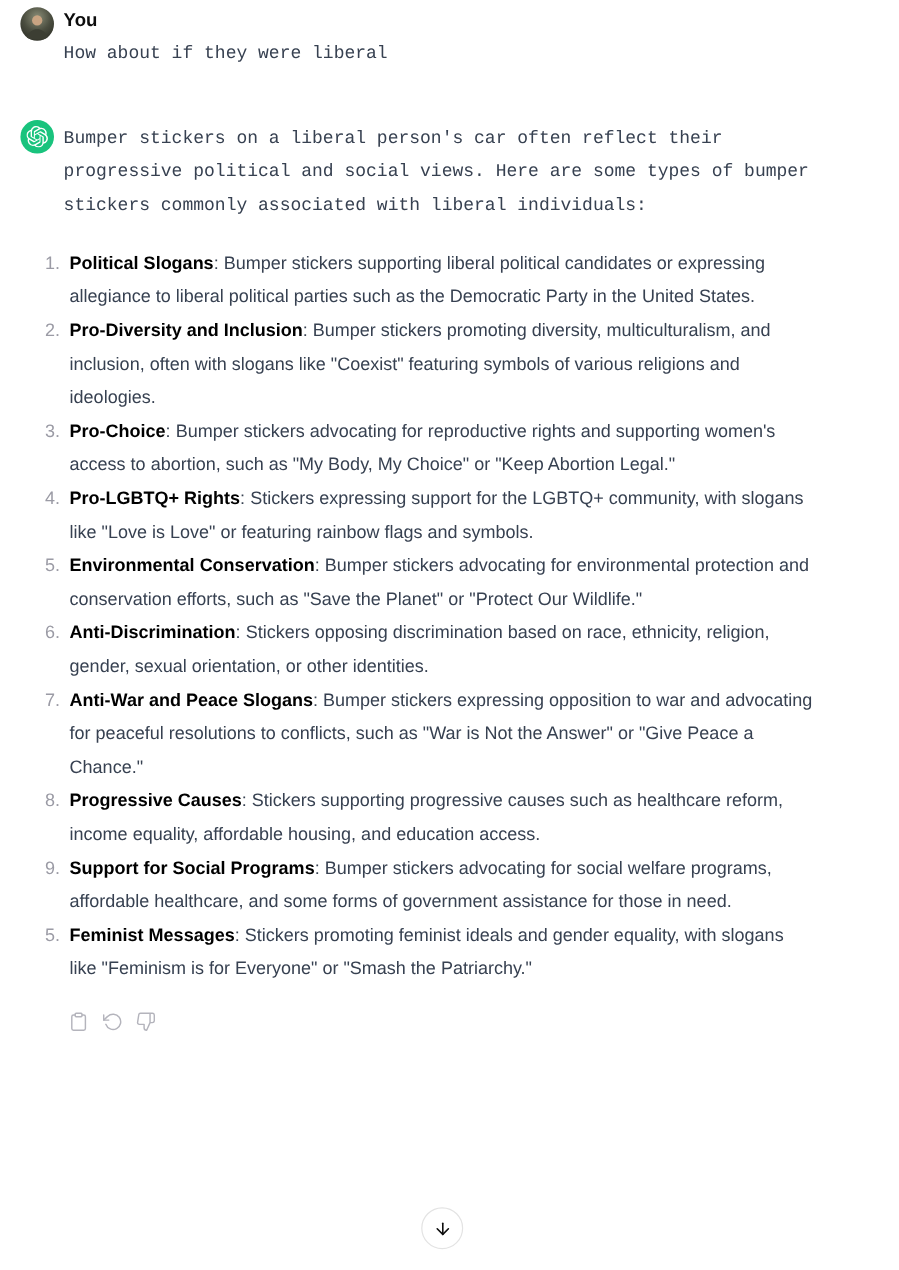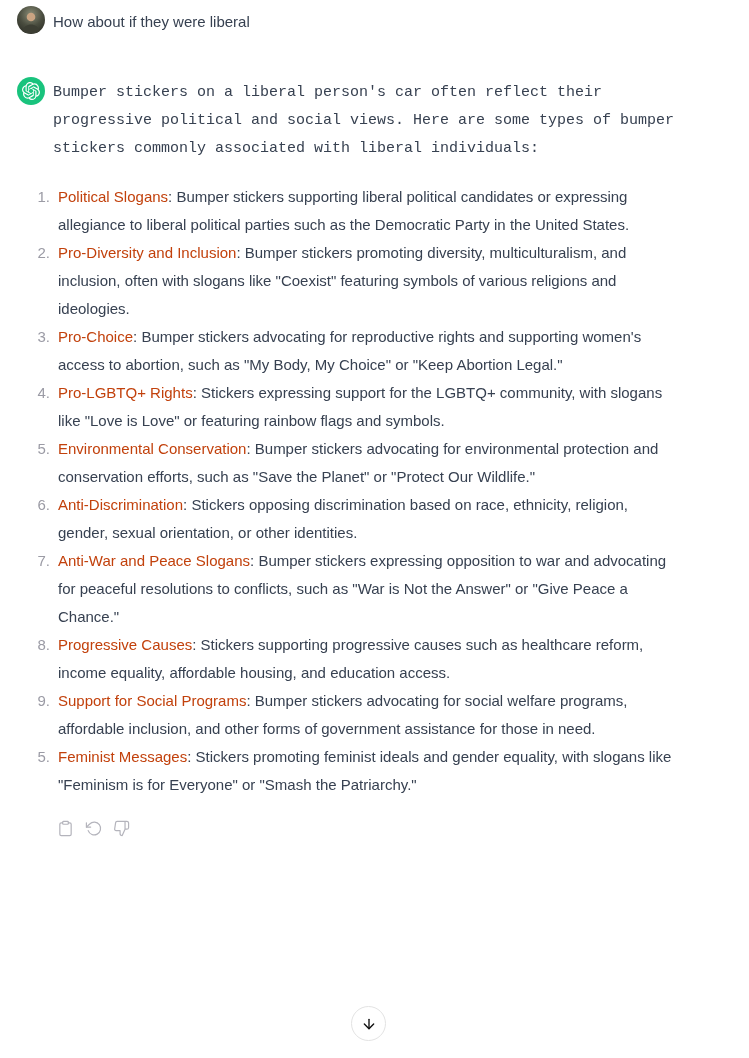--- a/index.html
+++ b/index.html
@@ -9,28 +9,28 @@
   }
   .page{position:absolute;inset:0;}
   .msg{display:flex;align-items:flex-start;margin-left:17px;}
   .msg-user{margin-top:6px;margin-bottom:41px;}
   .avatar{width:28px;height:28px;border-radius:50%;flex:none;margin-right:8px;overflow:hidden;
           display:flex;align-items:center;justify-content:center;}
   .avatar-user{background:radial-gradient(circle at 50% 30%, #8a8d77 0%, #4a4d3f 48%, #23241e 100%);}
   .avatar-gpt{background:#19c37d;}
   .content{width:624px;padding-top:2px;}
   .author{font-weight:700;color:#0d0d0d;font-size:15.5px;line-height:20px;margin:0 0 3px;}
-  .line{line-height:28px;}
+  .line{line-height:28px;font-family:Liberation Mono, monospace;}
   .para{margin:0 0 20px;line-height:28px;font-family:Liberation Mono, monospace;}
   .outro{margin:0 0 5px;line-height:28px;}
   ol.numlist{list-style:none;margin:0 0 20px -33px;padding:0;}
   ol.numlist li{display:flex;margin:0;}
   .li-num{width:30px;flex:none;text-align:right;color:#9b9ba5;line-height:28px;margin-right:8px;}
   .li-body{line-height:28px;width:619px;}
-  .term{font-weight:400;color:#c2410c;}
+  .term{font-weight:700;color:#000000;}
   .actions{display:flex;gap:10px;align-items:center;color:#b4b4bc;margin-left:3px;}
   .action-btn{background:none;border:0;padding:0;margin:0;width:18px;height:18px;color:#b4b4bc;cursor:pointer;
               display:flex;align-items:center;justify-content:center;}
   .action-btn svg{width:17px;height:17px;stroke:currentColor;fill:none;stroke-width:1.7;
                   stroke-linecap:round;stroke-linejoin:round;}
   .scroll-btn{position:absolute;left:351px;top:1006px;width:35px;height:35px;border-radius:50%;
               background:#ffffff;border:1px solid #e3e3e3;display:flex;align-items:center;
               justify-content:center;cursor:pointer;box-sizing:border-box;}
   .scroll-btn svg{width:16px;height:16px;stroke:#0d0d0d;fill:none;stroke-width:2;
                   stroke-linecap:round;stroke-linejoin:round;}
@@ -41,20 +41,21 @@
 <div class="page">
 
   <div class="msg msg-user">
     <div class="avatar avatar-user">
       <svg viewBox="0 0 28 28" width="28" height="28">
         <circle cx="14" cy="11" r="4.3" fill="#c9a482"></circle>
         <path d="M4.5 27c1.5-6.5 6-8.6 9.5-8.6s8 2.1 9.5 8.6z" fill="#3c3e33"></path>
       </svg>
     </div>
     <div class="content">
+      <div class="author">You</div>
       <div class="line">How about if they were liberal</div>
     </div>
   </div>
 
   <div class="msg">
     <div class="avatar avatar-gpt">
       <svg viewBox="0 0 24 24" width="18" height="18">
         <path fill="#ffffff" d="M22.2819 9.8211a5.9847 5.9847 0 0 0-.5157-4.9108 6.0462 6.0462 0 0 0-6.5098-2.9A6.0651 6.0651 0 0 0 4.9807 4.1818a5.9847 5.9847 0 0 0-3.9977 2.9 6.0462 6.0462 0 0 0 .7427 7.0966 5.98 5.98 0 0 0 .511 4.9107 6.051 6.051 0 0 0 6.5146 2.9001A5.9847 5.9847 0 0 0 13.2599 24a6.0557 6.0557 0 0 0 5.7718-4.2058 5.9894 5.9894 0 0 0 3.9977-2.9001 6.0557 6.0557 0 0 0-.7475-7.073zM13.2599 22.4301a4.4755 4.4755 0 0 1-2.8764-1.0408l.1419-.0804 4.7783-2.7582a.7948.7948 0 0 0 .3927-.6813v-6.7369l2.02 1.1686a.071.071 0 0 1 .038.052v5.5826a4.504 4.504 0 0 1-4.4945 4.4944zm-9.6607-4.1254a4.4708 4.4708 0 0 1-.5346-3.0137l.142.0852 4.783 2.7582a.7712.7712 0 0 0 .7806 0l5.8428-3.3685v2.3324a.0804.0804 0 0 1-.0332.0615L9.74 19.9502a4.4992 4.4992 0 0 1-6.1408-1.6455zM2.3408 7.8956a4.485 4.485 0 0 1 2.3655-1.9728V11.6a.7664.7664 0 0 0 .3879.6765l5.8144 3.3543-2.0201 1.1685a.0757.0757 0 0 1-.071 0l-4.8303-2.7865A4.504 4.504 0 0 1 2.3408 7.8956zm16.5963 3.8558L13.1038 8.364 15.1192 7.2a.0757.0757 0 0 1 .071 0l4.8303 2.7913a4.4944 4.4944 0 0 1-.6765 8.1042v-5.6772a.79.79 0 0 0-.407-.667zm2.0107-3.0231l-.142-.0852-4.7735-2.7818a.7759.7759 0 0 0-.7854 0L9.409 9.2297V6.8974a.0662.0662 0 0 1 .0284-.0615l4.8303-2.7866a4.4992 4.4992 0 0 1 6.6802 4.66zM8.3065 12.863l-2.02-1.1638a.0804.0804 0 0 1-.038-.0567V6.0742a4.4992 4.4992 0 0 1 7.3757-3.4537l-.142.0805L8.704 5.459a.7948.7948 0 0 0-.3927.6813zm1.0976-2.3654l2.602-1.4998 2.6069 1.4998v2.9994l-2.5974 1.4997-2.6067-1.4997z"></path>
       </svg>
     </div>
@@ -97,21 +98,21 @@
     <span class="li-body"><span class="term">Anti-War and Peace Slogans</span><span>: </span><span>Bumper stickers expressing opposition to war and advocating for peaceful resolutions to conflicts, such as "War is Not the Answer" or "Give Peace a Chance."</span></span>
   </li>
 
   <li>
     <span class="li-num">8.</span>
     <span class="li-body"><span class="term">Progressive Causes</span><span>: </span><span>Stickers supporting progressive causes such as healthcare reform, income equality, affordable housing, and education access.</span></span>
   </li>
 
   <li>
     <span class="li-num">9.</span>
-    <span class="li-body"><span class="term">Support for Social Programs</span><span>: </span><span>Bumper stickers advocating for social welfare programs, affordable inclusion, and other forms of government assistance for those in need.</span></span>
+    <span class="li-body"><span class="term">Support for Social Programs</span><span>: </span><span>Bumper stickers advocating for social welfare programs, affordable healthcare, and some forms of government assistance for those in need.</span></span>
   </li>
 
   <li>
     <span class="li-num">5.</span>
     <span class="li-body"><span class="term">Feminist Messages</span><span>: </span><span>Stickers promoting feminist ideals and gender equality, with slogans like "Feminism is for Everyone" or "Smash the Patriarchy."</span></span>
   </li>
 </ol>
 
 
       <div class="actions">

